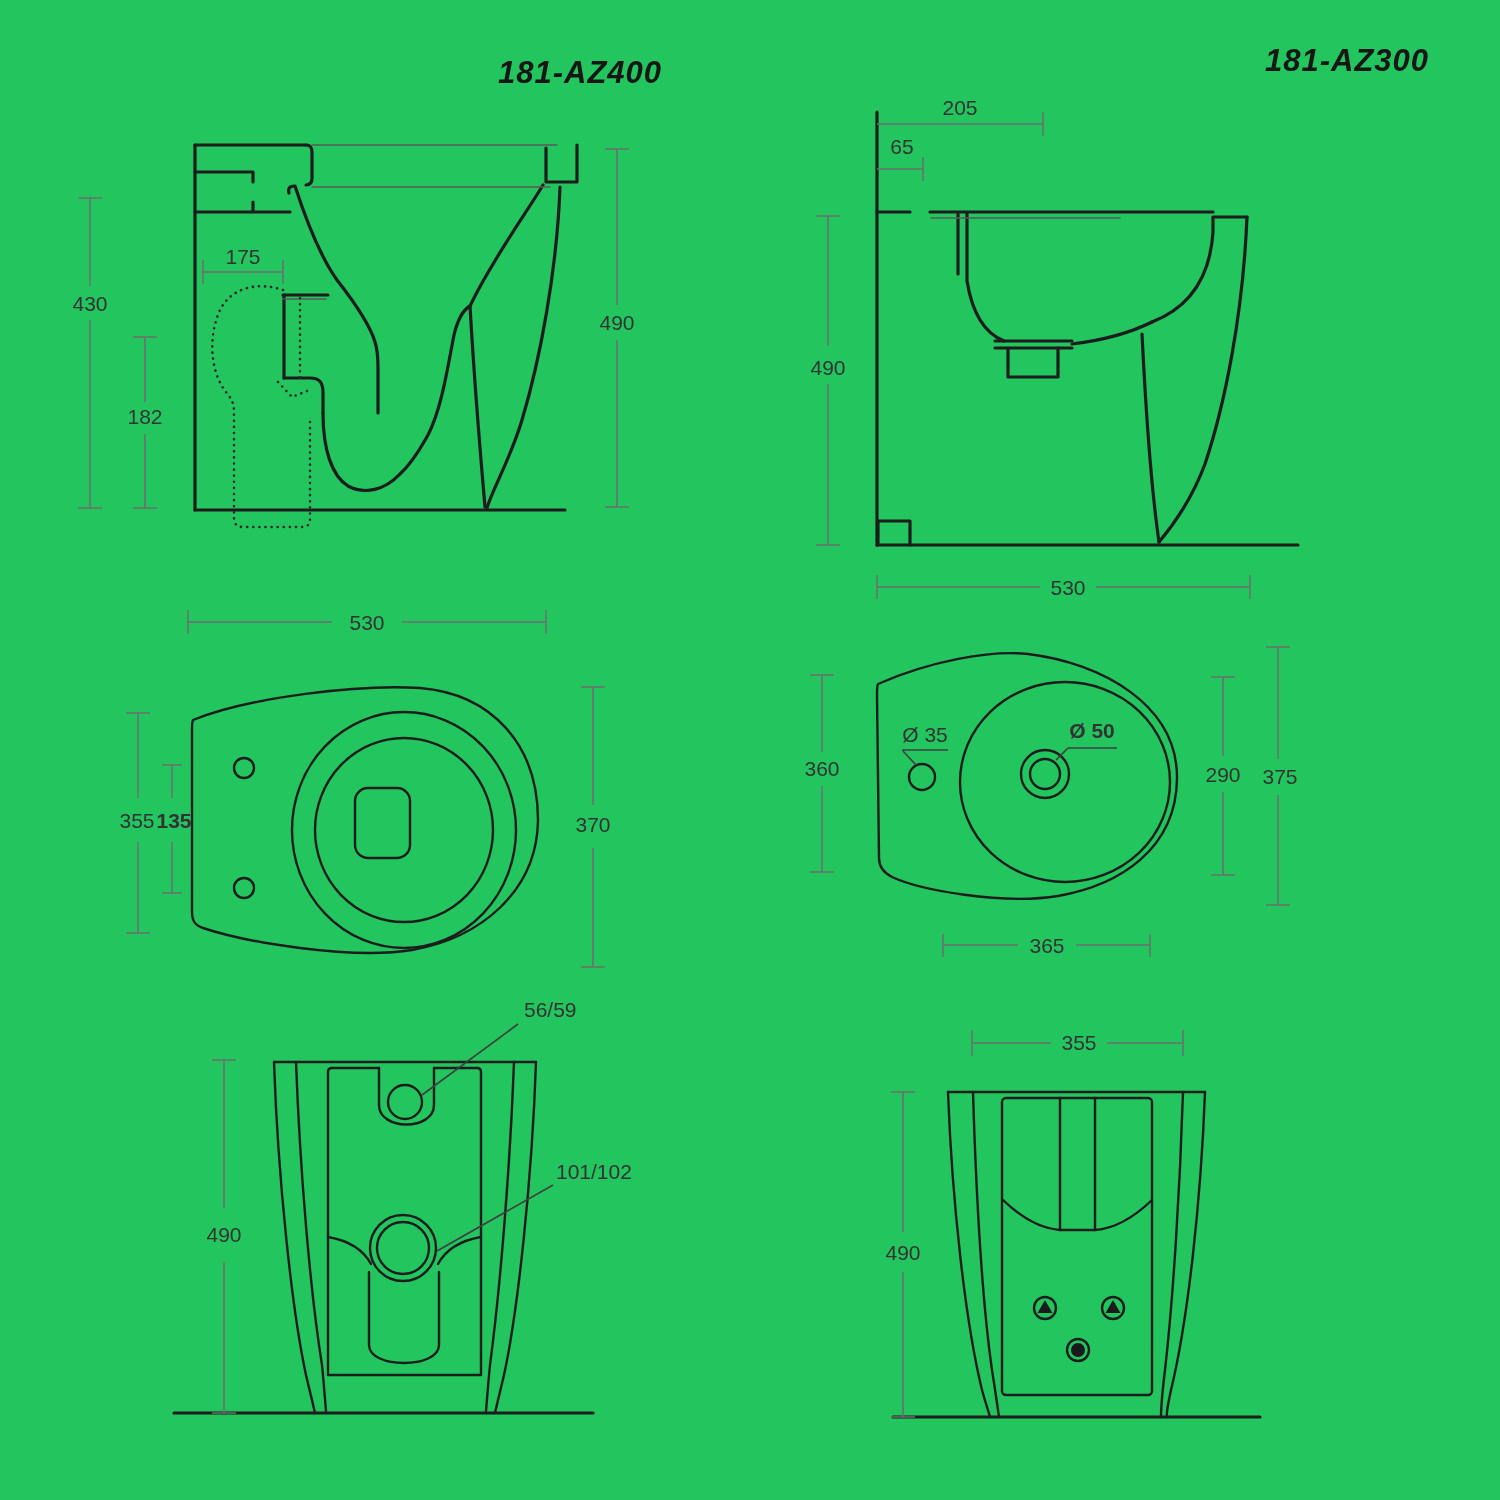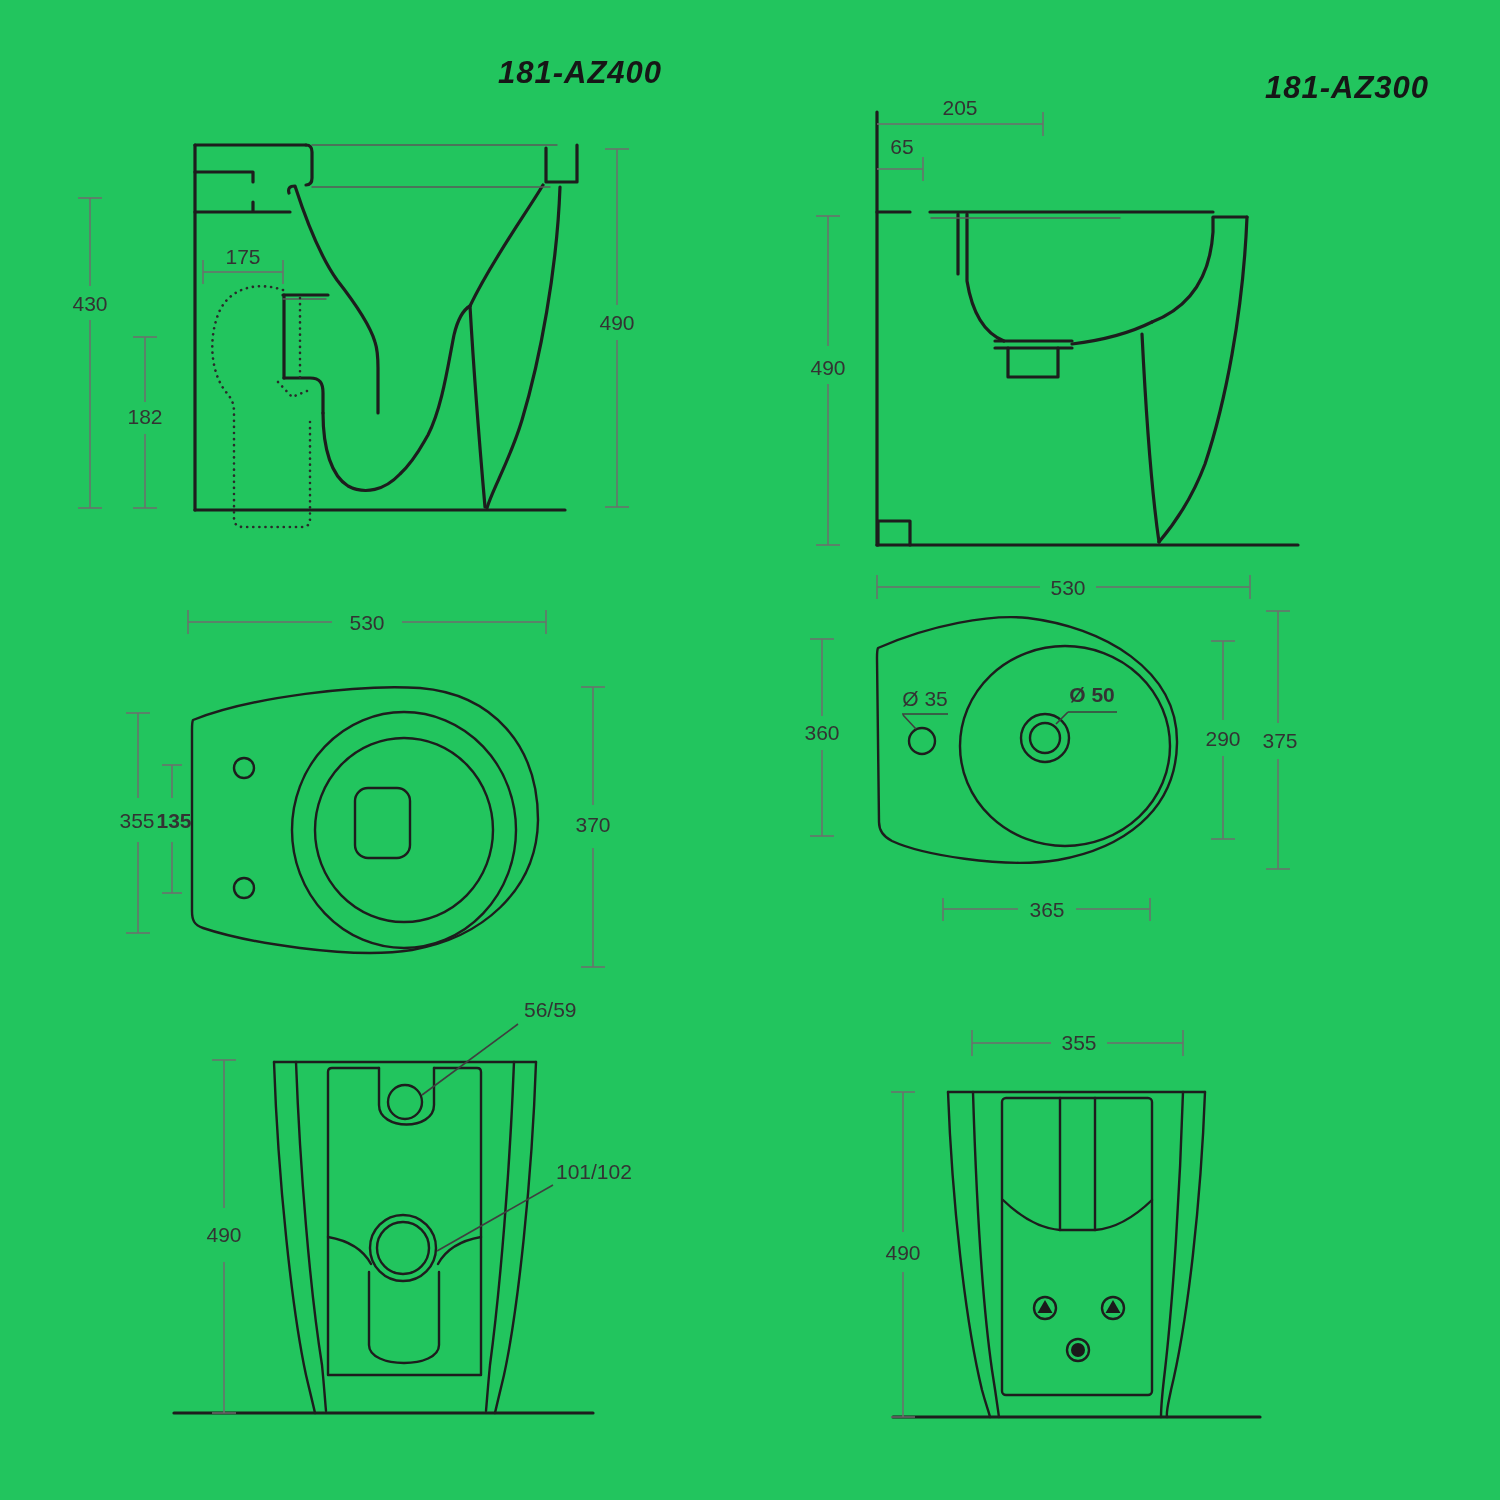--- a/index.html
+++ b/index.html
@@ -26,21 +26,21 @@
   .b{font-weight:700;}
   .sym{stroke:#1d1d1d;stroke-width:2.4px;fill:none;}
   .symfill{fill:#1a1a1a;stroke:none;}
 </style>
 </head>
 <body>
 
 <div id="stage">
 
   <div class="title" style="left:430px;top:55px;">181-AZ400</div>
-  <div class="title" style="left:1197px;top:70px;">181-AZ300</div>
+  <div class="title" style="left:1197px;top:43px;">181-AZ300</div>
 
   <div class="view" style="left:60px;top:120px;width:620px;height:480px;">
     <svg width="620" height="480" viewBox="0 0 620 480">
       <g class="ln w3">
         <path d="M135,25 V390"></path>
         <path d="M135,390 H505"></path>
         <path d="M135,25 H246"></path>
         <path d="M135,52 H193 M193,52 V62"></path>
         <path d="M135,92 H230 M193,82 V92"></path>
         <path d="M246,25 Q252,25 252,32 L252,58 Q252,65 246,65"></path>
@@ -160,21 +160,21 @@
         <path d="M26,132 H50 M26,461 H50 M38,132 V262 M38,300 V461"></path>
         <path d="M87,491 V515 M460,491 V515 M87,503 H250 M306,503 H460"></path>
       </g>
       <text x="170" y="31" class="dimtxt" text-anchor="middle">205</text>
       <text x="112" y="70" class="dimtxt" text-anchor="middle">65</text>
       <text x="38" y="291" class="dimtxt" text-anchor="middle">490</text>
       <text x="278" y="511" class="dimtxt" text-anchor="middle">530</text>
     </svg>
   </div>
 
-  <div class="view" style="left:790px;top:596px;width:680px;height:390px;text-align:center;">
+  <div class="view" style="left:790px;top:632px;width:680px;height:390px;text-align:center;">
     <svg width="680" height="390" viewBox="0 0 680 390">
       <g class="ln w2">
         <path d="M88,52 C140,29 200,18 238,22 C312,31 388,73 387,147 C386,217 330,253 268,264 C212,273 130,258 102,245 C92,240 89,234 89,226 L87,62 C87,56 87,54 88,52 Z"></path>
         <ellipse cx="275" cy="150" rx="105" ry="100"></ellipse>
         <circle cx="132" cy="145" r="13"></circle>
         <circle cx="255" cy="142" r="24"></circle>
         <circle cx="255" cy="142" r="15"></circle>
       </g>
       <g class="leader">
         <path d="M112,118 H158 M113,119 L126,133"></path>

